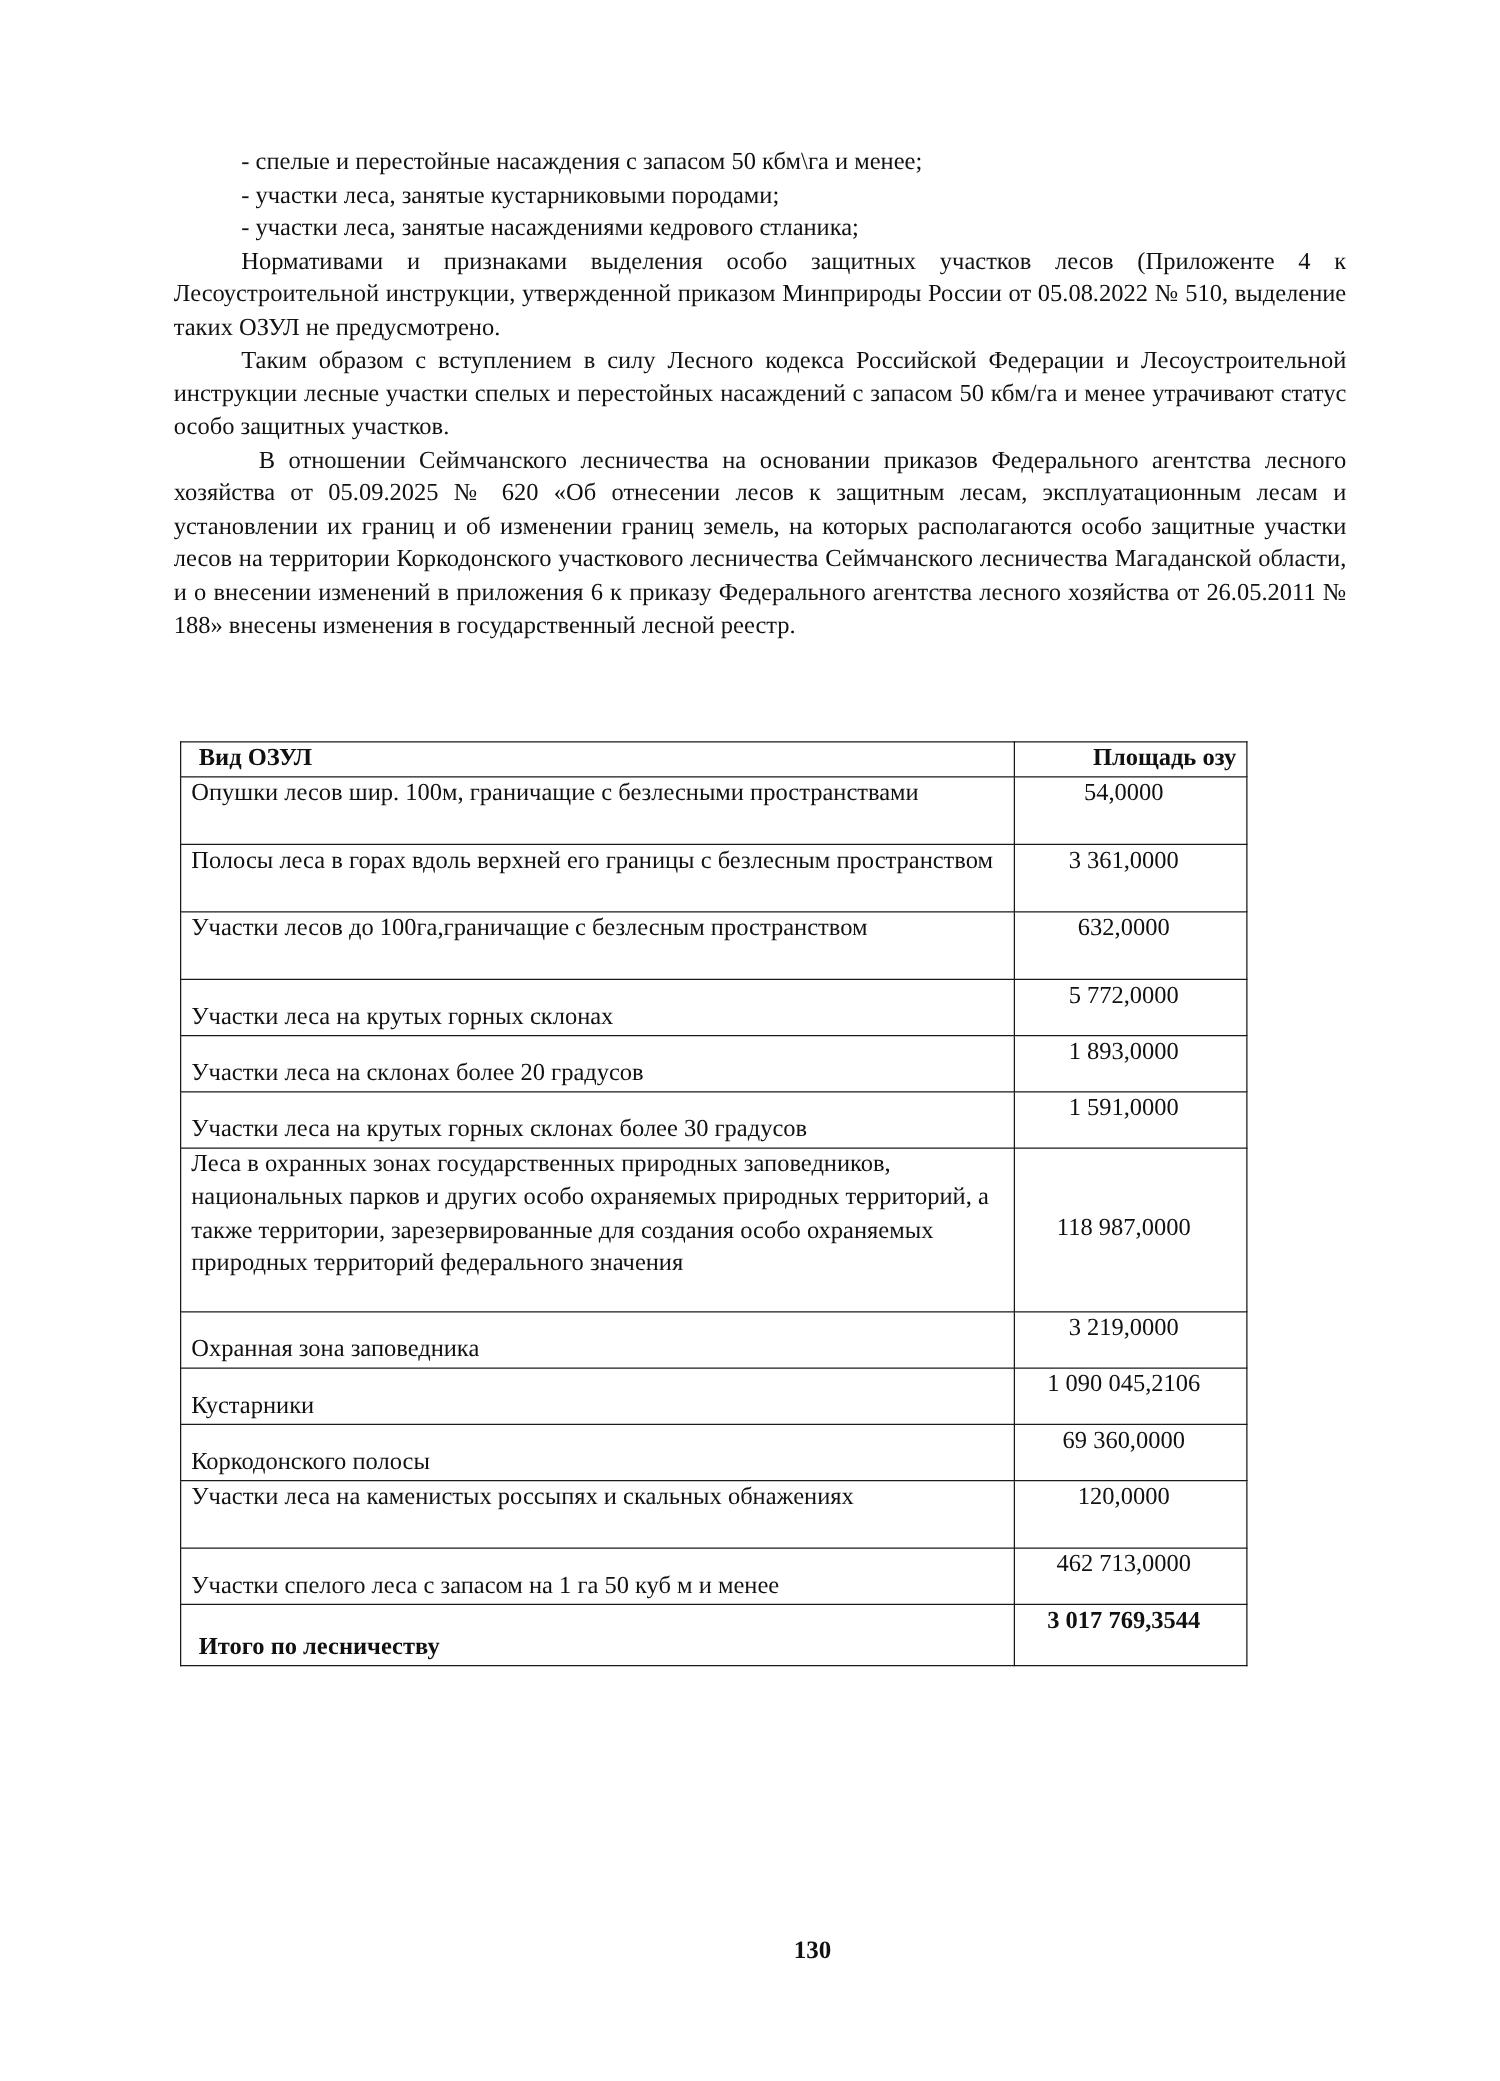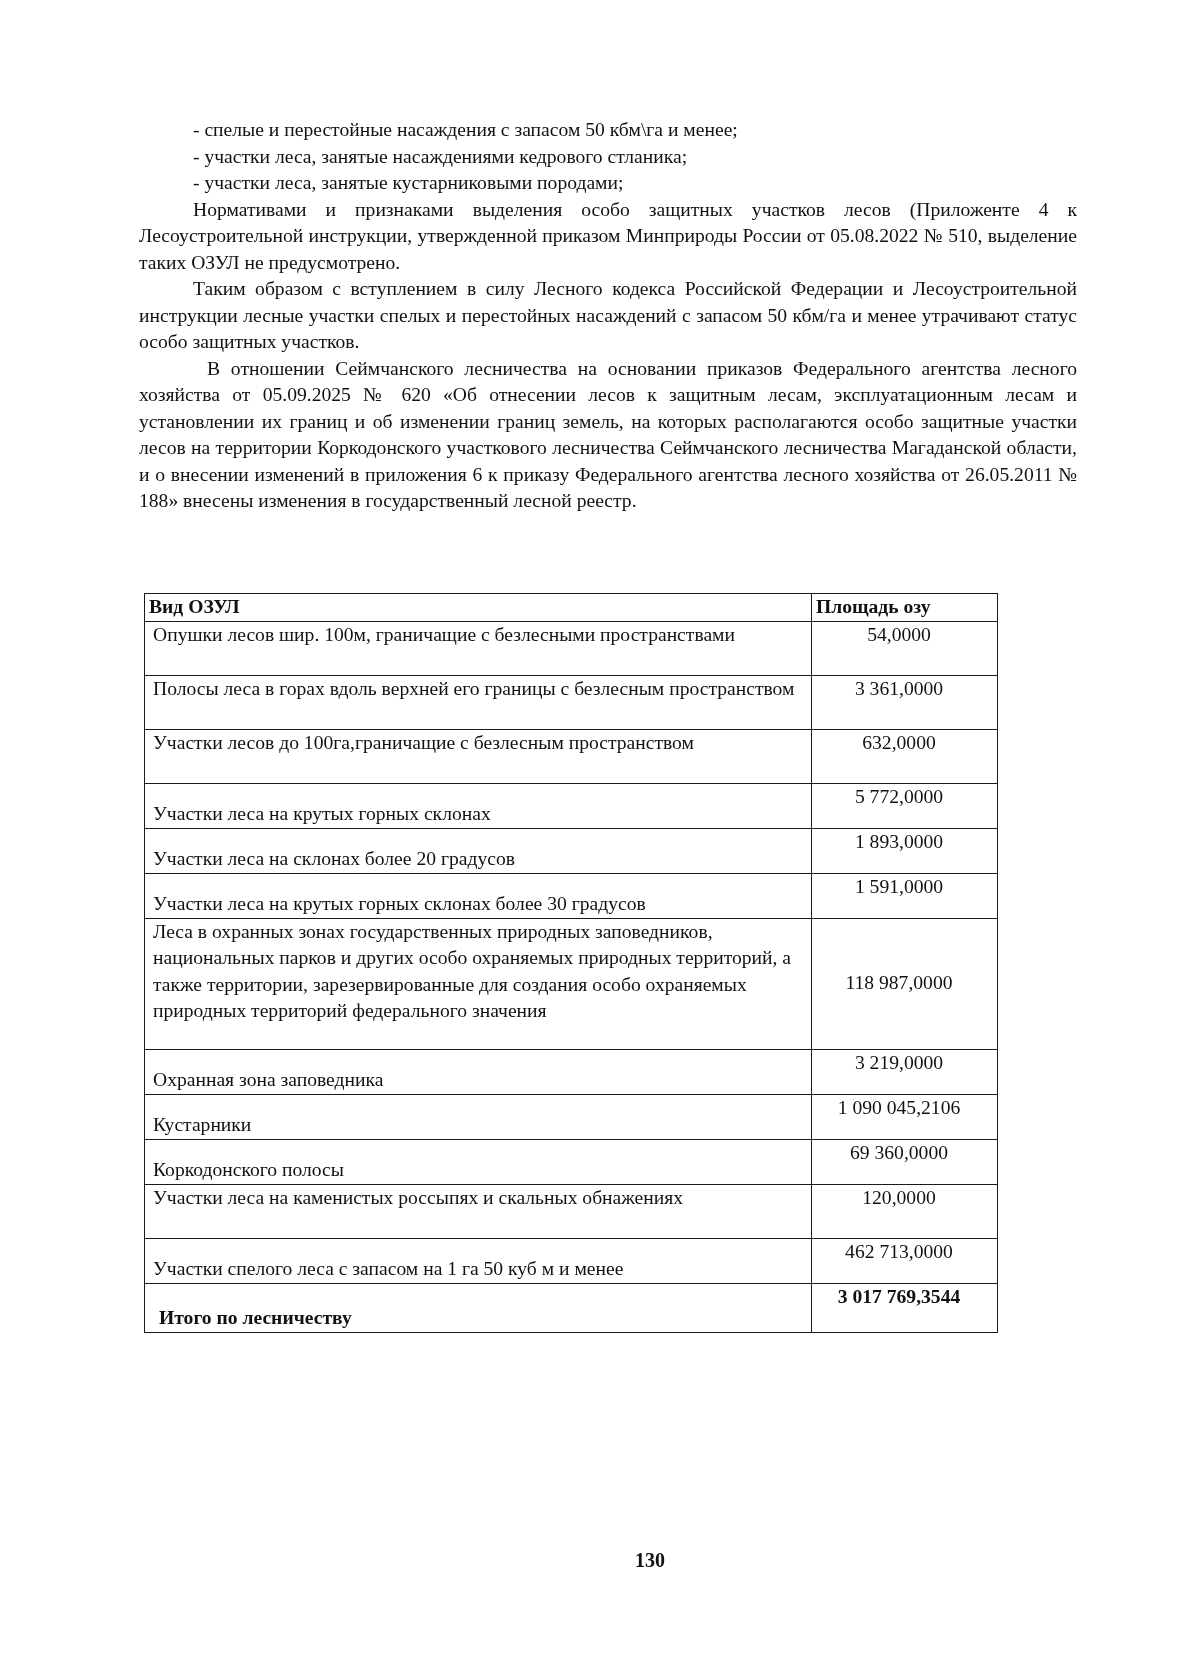--- a/index.html
+++ b/index.html
@@ -23,22 +23,22 @@
     border-collapse: collapse; table-layout: fixed;
     font-size: 19.6px; line-height: 26.5px;
   }
   table.ozul td, table.ozul th {
     border: 1.5px solid #1a1a1a;
     padding: 0 6px 0 8px;
     vertical-align: top;
   }
   table.ozul col.c1 { width: 667px; }
   table.ozul col.c2 { width: 186px; }
-  table.ozul th { font-weight: bold; text-align: left; height: 26px; padding-left: 4px; }
-  table.ozul th.num { padding-right: 20px; padding-left: 4px; }
+  table.ozul th { font-weight: bold; text-align: left; height: 26px; padding-left: 14px; }
+  table.ozul th.num { text-align: right; padding-right: 8px; padding-left: 4px; }
   table.ozul td.num { text-align: center; padding-right: 19px; }
   table.ozul td.vtext { vertical-align: bottom; }
   table.ozul td.vmid { vertical-align: middle; }
   tr.r2 td { height: 53px; margin-top: 16px; }
   tr.r1 td { height: 44px; }
   tr.rbig td { height: 130px; }
   tr.total td { font-weight: bold; height: 48px; margin-top: 40px; }
   tr.total td.label { padding-left: 14px; }
 
   .page-number {
@@ -46,22 +46,22 @@
     font-weight: bold; font-size: 20px;
   }
 </style>
 </head>
 <body>
 
 <div class="page">
 
   <div class="text-block">
     <p class="bullet">- спелые и перестойные насаждения с запасом 50 кбм\га и менее;</p>
+    <p class="bullet">- участки леса, занятые кустарниковыми породами;</p>
     <p class="bullet">- участки леса, занятые насаждениями кедрового стланика;</p>
-    <p class="bullet">- участки леса, занятые кустарниковыми породами;</p>
     <p class="indent">Нормативами и признаками выделения особо защитных участков лесов (Приложенте 4 к Лесоустроительной инструкции, утвержденной приказом Минприроды России от 05.08.2022 № 510, выделение таких ОЗУЛ не предусмотрено.</p>
     <p class="indent">Таким образом с вступлением в силу Лесного кодекса Российской Федерации и Лесоустроительной инструкции лесные участки спелых и перестойных насаждений с запасом 50 кбм/га и менее утрачивают статус особо защитных участков.</p>
     <p class="indent2">В отношении Сеймчанского лесничества на основании приказов Федерального агентства лесного хозяйства от 05.09.2025 № 620 «Об отнесении лесов к защитным лесам, эксплуатационным лесам и установлении их границ и об изменении границ земель, на которых располагаются особо защитные участки лесов на территории Коркодонского участкового лесничества Сеймчанского лесничества Магаданской области, и о внесении изменений в приложения 6 к приказу Федерального агентства лесного хозяйства от 26.05.2011 № 188» внесены изменения в государственный лесной реестр.</p>
   </div>
 
   <table class="ozul">
     <colgroup>
         <col class="c1">
         <col class="c2">
       </colgroup>

